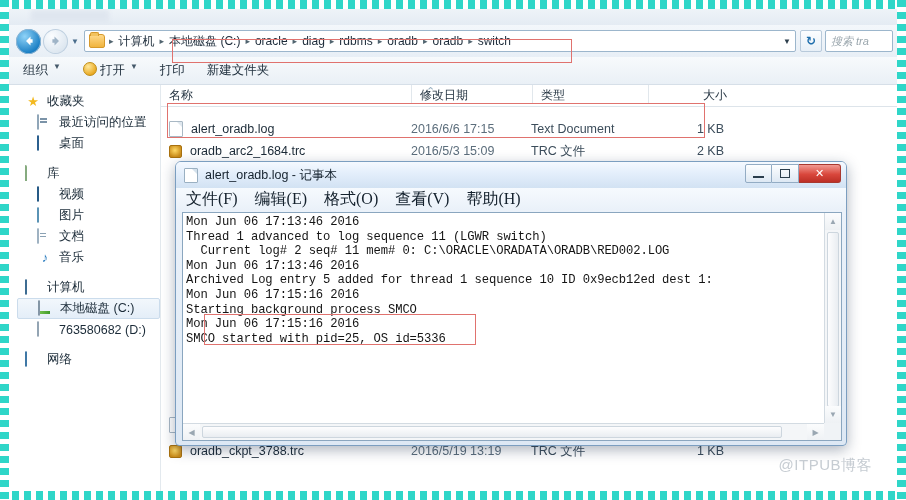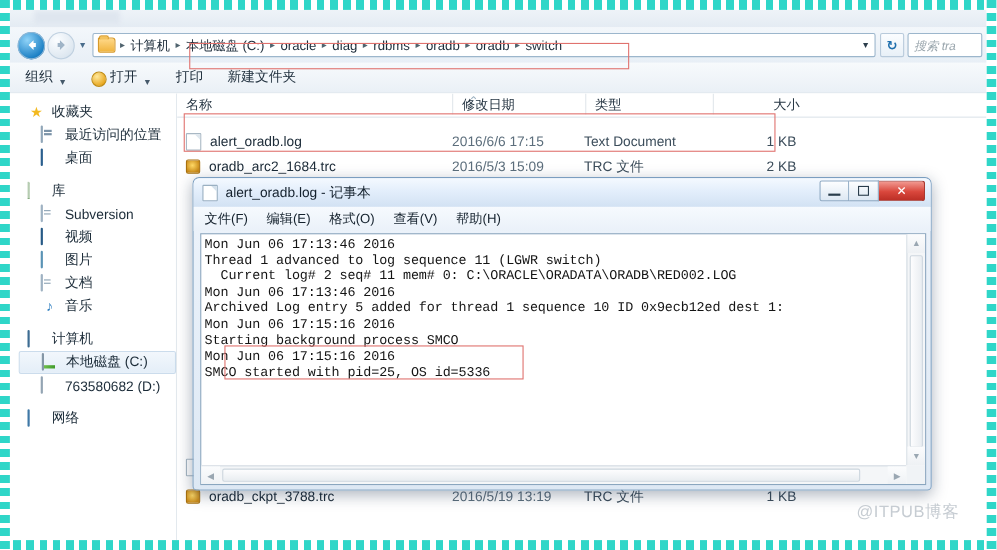--- a/index.html
+++ b/index.html
@@ -169,21 +169,21 @@
   
   .cmd-row {
     height: 28px;
     background: linear-gradient(to bottom, #f7fafc, #eaf0f6);
     border-bottom: 1px solid #d6dfe8;
     display: flex; align-items: center;
     padding-left: 14px;
     font-size: 12.5px; color: #1d2d3b;
   }
   .cmd-item {
-    display: flex; align-items: flex-end;
+    display: flex; align-items: flex-start;
     margin-right: 22px;
     white-space: nowrap;
   }
   .cmd-item .lbl { }
   .cmd-item .car { font-size: 8px; margin-left: 5px; color: #45596a; }
   .open-ico {
     width: 14px; height: 14px; border-radius: 50%;
     margin-right: 3px;
     background: radial-gradient(circle at 35% 30%, #ffe89a, #e8a71f 75%, #b97f10);
     border: 1px solid #c08d16;
@@ -413,21 +413,21 @@
     color: #ffffff; font-weight: bold; font-size: 11px;
   }
   .np-min-glyph { width: 11px; height: 2px; background: #2a3d4c; margin-top: 6px; }
   .np-max-glyph { width: 10px; height: 9px; border: 1.5px solid #2a3d4c; }
 
   .np-menu {
     height: 22px;
     display: flex; align-items: center;
     padding-left: 10px;
     background: linear-gradient(to bottom,#f6fafe,#eaf1f9);
-    font-size: 12px; color: #14212d;
+    font-size: 16px; color: #14212d; font-family: Liberation Serif, serif;
   }
   .np-menu .mi { margin-right: 17px; white-space: nowrap; }
 
   .np-client {
     position: absolute;
     left: 6px; top: 50px;
     width: 660px; height: 229px;
     background: #ffffff;
     border: 1px solid #8aa6bf;
     overflow: hidden;
@@ -594,24 +594,20 @@
             <span class="nav-lbl">桌面</span>
           </div>
         </div>
 
         <div class="nav-group">
           <div class="nav-row">
             <span class="nav-ico"><span class="ico-lib"></span></span>
             <span class="nav-lbl">库</span>
           </div>
           <div class="nav-row child">
-            <span class="nav-ico"><span class="ico-doc-sub"></span></span>
-            <span class="nav-lbl">Subversion</span>
-          </div>
-          <div class="nav-row child">
             <span class="nav-ico"><span class="ico-video"></span></span>
             <span class="nav-lbl">视频</span>
           </div>
           <div class="nav-row child">
             <span class="nav-ico"><span class="ico-pic"></span></span>
             <span class="nav-lbl">图片</span>
           </div>
           <div class="nav-row child">
             <span class="nav-ico"><span class="ico-doc-sub"></span></span>
             <span class="nav-lbl">文档</span>

